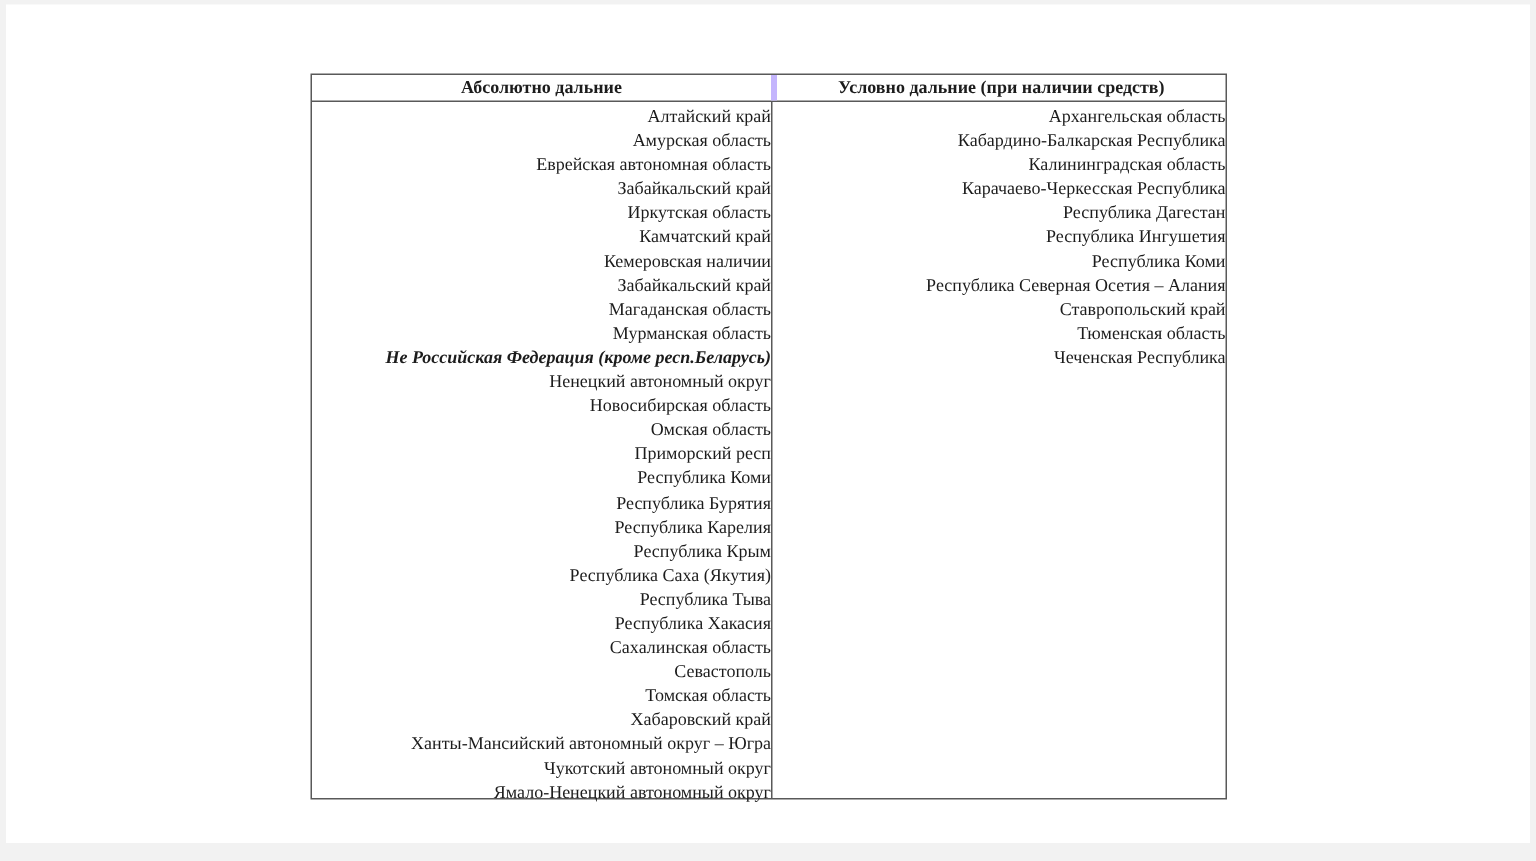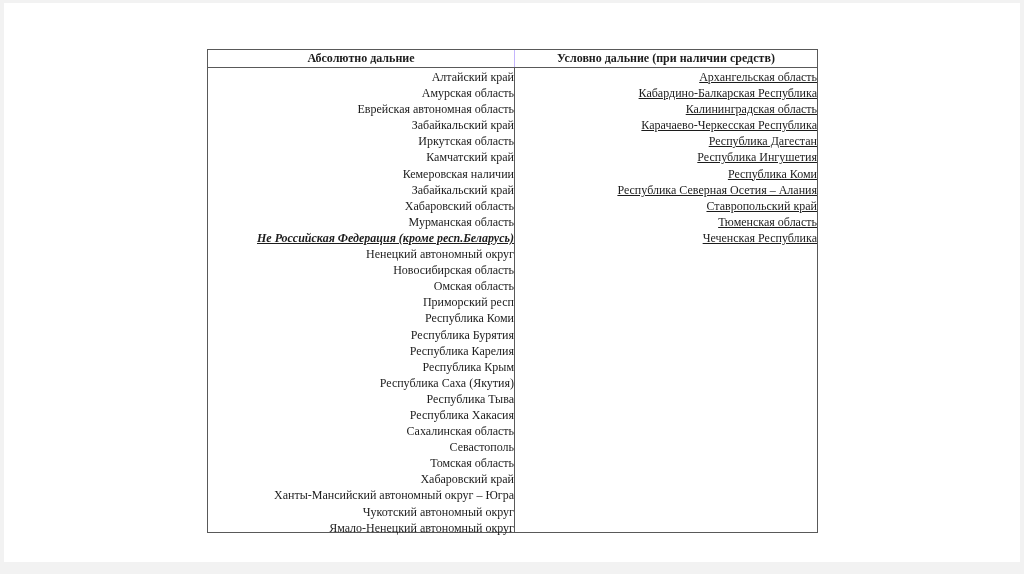--- a/index.html
+++ b/index.html
@@ -34,41 +34,40 @@
   }
   .th {
     font-weight: bold;
     font-size: 12px;
     line-height: 17px;
     text-align: center;
     white-space: nowrap;
     overflow: hidden;
   }
   .th.col0 { width: 306px; }
-  .th.col1 { width: 303px; border-left: 1px solid #c4b5fd; }
+  .th.col1 { width: 303px; border-left: 4px solid #c4b5fd; }
   .tbody {
     display: flex;
     height: 464px;
   }
   .col-list { padding-top: 1px; }
   .col-list.col0 { width: 306px; }
-  .col-list.col1 { width: 303px; border-left: 1px solid #595959; text-decoration: underline; }
+  .col-list.col1 { width: 303px; border-left: 1px solid #595959; }
   .row {
     height: 16.1px;
     line-height: 16.1px;
     font-size: 12px;
     padding-left: 6px;
     white-space: nowrap;
     overflow: hidden;
     text-align: right;
   }
   .row.emphasized {
     font-style: italic;
     font-weight: bold;
-    text-decoration: underline;
   }
 </style>
 </head>
 <body>
 
 <div class="slide">
   <div class="region-table">
     <div class="thead">
       <div class="th col0">Абсолютно дальние</div>
       <div class="th col1">Условно дальние (при наличии средств)</div>
@@ -76,21 +75,21 @@
     <div class="tbody">
       <div class="col-list col0">
           <div class="row">Алтайский край</div>
           <div class="row">Амурская область</div>
           <div class="row">Еврейская автономная область</div>
           <div class="row">Забайкальский край</div>
           <div class="row">Иркутская область</div>
           <div class="row">Камчатский край</div>
           <div class="row">Кемеровская наличии</div>
           <div class="row">Забайкальский край</div>
-          <div class="row">Хабаровский область</div>
+          <div class="row">Магаданская область</div>
           <div class="row">Мурманская область</div>
           <div class="row emphasized">Не Российская Федерация (кроме респ.Беларусь)</div>
           <div class="row">Ненецкий автономный округ</div>
           <div class="row">Новосибирская область</div>
           <div class="row">Омская область</div>
           <div class="row">Приморский респ</div>
           <div class="row">Республика Коми</div>
           <div class="row">Республика Бурятия</div>
           <div class="row">Республика Карелия</div>
           <div class="row">Республика Крым</div>

